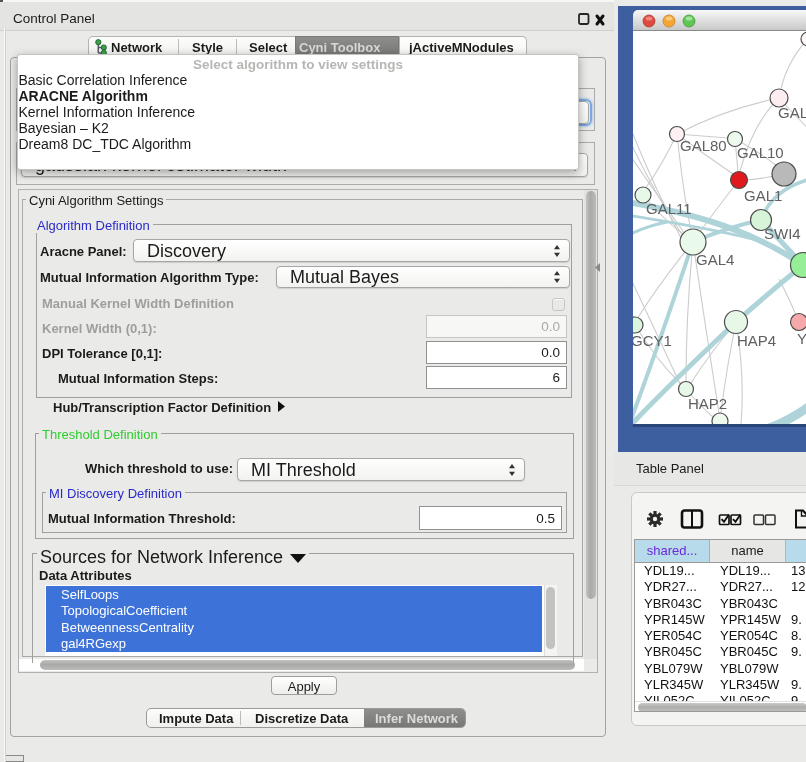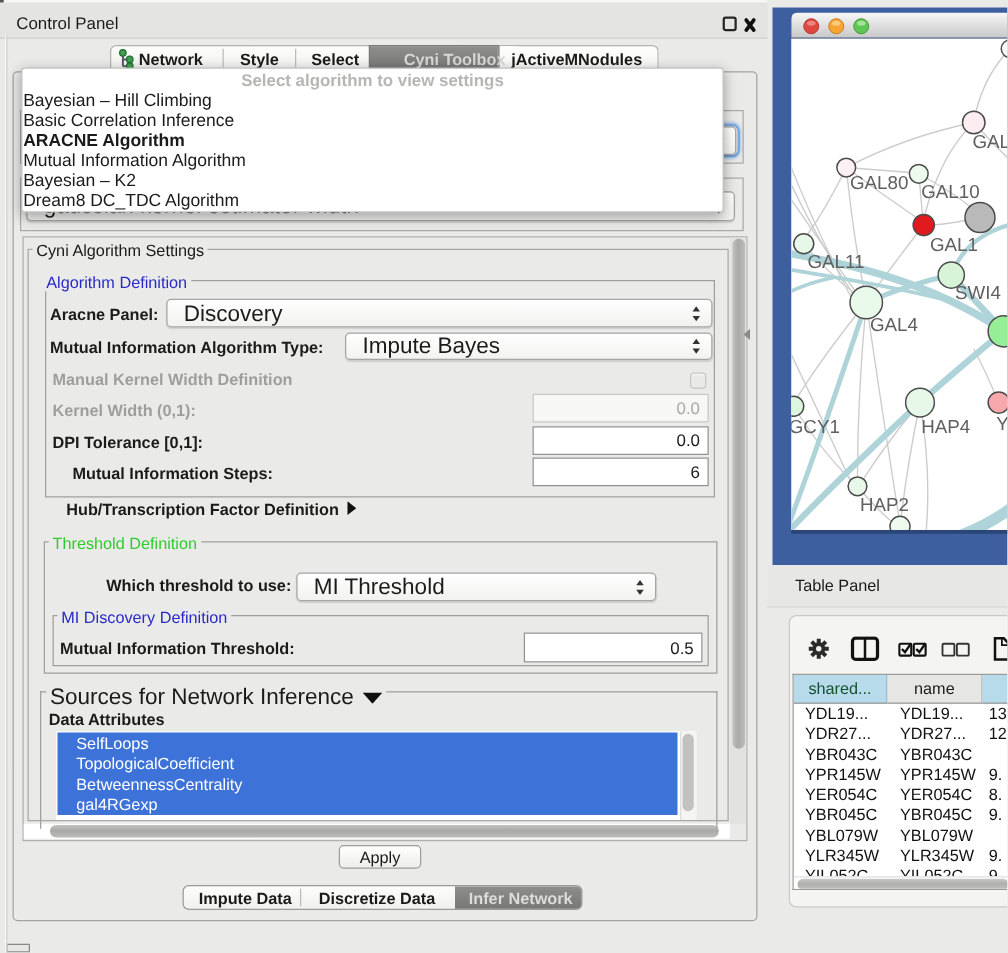--- a/index.html
+++ b/index.html
@@ -44,21 +44,21 @@
 
   <svg class="abs" style="left:5px;top:3px;" width="16" height="16" viewBox="0 0 16 16">
     <path d="M5.3 5 L5.3 14 M5.3 8.5 L10 8.5 M5.3 14 L10 14" stroke="#5a5a6a" stroke-width="1.6" fill="none"></path>
     <circle cx="5.3" cy="3.2" r="2.6" fill="#3f9e4f" stroke="#1e6e2e" stroke-width="1"></circle>
     <circle cx="10.8" cy="8.5" r="2.6" fill="#3f9e4f" stroke="#1e6e2e" stroke-width="1"></circle>
     <circle cx="10.8" cy="13.8" r="2.6" fill="#3f9e4f" stroke="#1e6e2e" stroke-width="1"></circle>
   </svg>
   <div class="abs lbl b" style="left:23px;top:4px;">Network</div>
   <div class="abs lbl b" style="left:104px;top:4px;">Style</div>
   <div class="abs lbl b" style="left:161px;top:4px;">Select</div>
-  <div class="abs lbl b" style="left:235px;top:4px;color:#d8d8d6;">Cyni Toolbox</div>
+  <div class="abs lbl b" style="left:211px;top:4px;color:#d8d8d6;">Cyni Toolbox</div>
   <div class="abs lbl b" style="left:321px;top:4px;">jActiveMNodules</div>
 </div>
 
 <div class="abs" style="left:16px;top:88px;width:579px;height:43px;border:1px solid #aaaaa8;box-sizing:border-box;"></div>
 <div class="abs" style="left:19px;top:99px;width:573px;height:27px;border:2px solid #7aa8e0;border-radius:6px;box-shadow:0 0 3px #7aa8e0;box-sizing:border-box;"></div>
 <div class="combo" style="left:21px;top:101px;width:568px;height:23px;">
   <svg class="carr" viewBox="0 0 9 14">
       <path d="M4.5 0 L8 5 L1 5 Z M4.5 14 L8 9 L1 9 Z" fill="#333"></path>
     </svg>
 </div>
@@ -88,21 +88,21 @@
 <div class="abs lbl b" style="left:40px;top:244px;">Aracne Panel:</div>
 <div class="combo" style="left:133px;top:239px;width:437px;height:23px;">
   <div class="ctext">Discovery</div>
   <svg class="carr" viewBox="0 0 9 14">
       <path d="M4.5 0 L8 5 L1 5 Z M4.5 14 L8 9 L1 9 Z" fill="#333"></path>
     </svg>
 </div>
 
 <div class="abs lbl b" style="left:40px;top:270px;">Mutual Information Algorithm Type:</div>
 <div class="combo" style="left:276px;top:266px;width:294px;height:22px;">
-  <div class="ctext">Impute Bayes</div>
+  <div class="ctext">Mutual Bayes</div>
   <svg class="carr" viewBox="0 0 9 14">
       <path d="M4.5 0 L8 5 L1 5 Z M4.5 14 L8 9 L1 9 Z" fill="#333"></path>
     </svg>
 </div>
 
 <div class="abs lbl b gray" style="left:42px;top:296px;text-align:center;">Manual Kernel Width Definition</div>
 <div class="abs" style="left:552px;top:298px;width:13px;height:13px;background:#e9e9e7;border:1px solid #c6c6c4;border-radius:3px;box-sizing:border-box;box-shadow:inset 0 1px 1px rgba(255,255,255,.8);"></div>
 
 <div class="abs lbl b gray" style="left:42px;top:321px;">Kernel Width (0,1):</div>
 <div class="tfield" style="left:426px;top:315px;width:141px;height:23px;border-color:#c6c6c4;background:#f7f7f5;color:#a9a9a7;">0.0</div>
@@ -167,24 +167,23 @@
 
 <div class="abs" style="left:5px;top:755px;width:19px;height:7px;background:#e6e6e4;border:1px solid #8a8a88;box-sizing:border-box;"></div>
 
 <div class="abs" style="left:4px;top:28px;width:1px;height:734px;background:#f8f8f6;"></div>
 <div class="abs" style="left:5px;top:28px;width:1px;height:734px;background:#d2d2d0;"></div>
 <div class="abs" style="left:0;top:0;width:3px;height:2px;background:#555;"></div>
 
 <div class="abs" style="left:17px;top:54px;width:562px;height:116px;background:#ffffff;border:1px solid #c4c4c2;border-radius:3px;box-shadow:0 3px 10px rgba(0,0,0,0.35);box-sizing:border-box;"></div>
 <div class="abs" style="left:17px;top:56px;width:562px;height:114px;font-size:14px;color:#1b1b1b;">
   <div style="text-align:center;font-size:13.5px;font-weight:bold;color:#b6b6b4;height:16px;line-height:17px;">Select algorithm to view settings</div>
-  <div style="padding-left:1.5px;height:16px;line-height:16px;">Bayesian – Hill Climbing</div>
   <div style="padding-left:1.5px;height:16px;line-height:16px;">Basic Correlation Inference</div>
   <div style="padding-left:1.5px;height:16px;line-height:16px;font-weight:bold;">ARACNE Algorithm</div>
-  <div style="padding-left:1.5px;height:16px;line-height:16px;">Mutual Information Algorithm</div>
+  <div style="padding-left:1.5px;height:16px;line-height:16px;">Kernel Information Inference</div>
   <div style="padding-left:1.5px;height:16px;line-height:16px;">Bayesian – K2</div>
   <div style="padding-left:1.5px;height:16px;line-height:16px;">Dream8 DC_TDC Algorithm</div>
 </div>
 
 <div class="abs" style="left:618px;top:6px;width:188px;height:446px;background:#3d5e9f;"></div>
 <div class="abs" style="left:633px;top:10px;width:173px;height:21px;background:linear-gradient(#f8f8f8,#c8c8c8);border-radius:5px 0 0 0;border-bottom:1px solid #8a8a8a;box-sizing:border-box;"></div>
 
 <svg class="abs" style="left:642px;top:14px;" width="60" height="14" viewBox="0 0 60 14">
   <circle cx="7" cy="7" r="6" fill="#dd4840" stroke="#b03830" stroke-width="0.8"></circle>
   <circle cx="27" cy="7" r="6" fill="#f6a533" stroke="#c47f20" stroke-width="0.8"></circle>
@@ -306,21 +305,21 @@
   </g>
 
   <g stroke="#111" fill="none" stroke-width="2">
     <path d="M151 1.5 L158 1.5 L162 6 L162 18.5 L151 18.5 Z"></path>
     <path d="M156.5 1.5 L156.5 7 L162 7" stroke-width="1.4"></path>
   </g>
 </svg>
 
 <div class="abs" style="left:634px;top:539px;width:172px;height:173px;background:#fff;overflow:hidden;border-top:1px solid #9a9a98;border-left:1px solid #9a9a98;border-bottom:1px solid #9a9a98;box-sizing:border-box;">
 
-  <div class="abs" style="left:0;top:0;width:75px;height:23px;background:#b7dbeb;border-right:1px solid #98b4c2;border-bottom:1px solid #989896;box-sizing:border-box;text-align:center;font-size:13px;line-height:22px;color:#14532d;">shared...</div>
+  <div class="abs" style="left:0;top:0;width:75px;height:23px;background:#b7dbeb;border-right:1px solid #98b4c2;border-bottom:1px solid #989896;box-sizing:border-box;text-align:center;font-size:13px;line-height:22px;color:#6d28d9;">shared...</div>
   <div class="abs" style="left:75px;top:0;width:76px;height:23px;background:#e6e6e4;border-right:1px solid #b4b4b2;border-bottom:1px solid #989896;box-sizing:border-box;text-align:center;font-size:13px;line-height:22px;color:#1b1b1b;">name</div>
   <div class="abs" style="left:151px;top:0;width:30px;height:23px;background:#b7dbeb;border-bottom:1px solid #989896;box-sizing:border-box;"></div>
 
   <div class="abs" style="left:9px;top:23px;font-size:13px;color:#111;line-height:16.3px;white-space:pre;">YDL19...
 YDR27...
 YBR043C
 YPR145W
 YER054C
 YBR045C
 YBL079W

